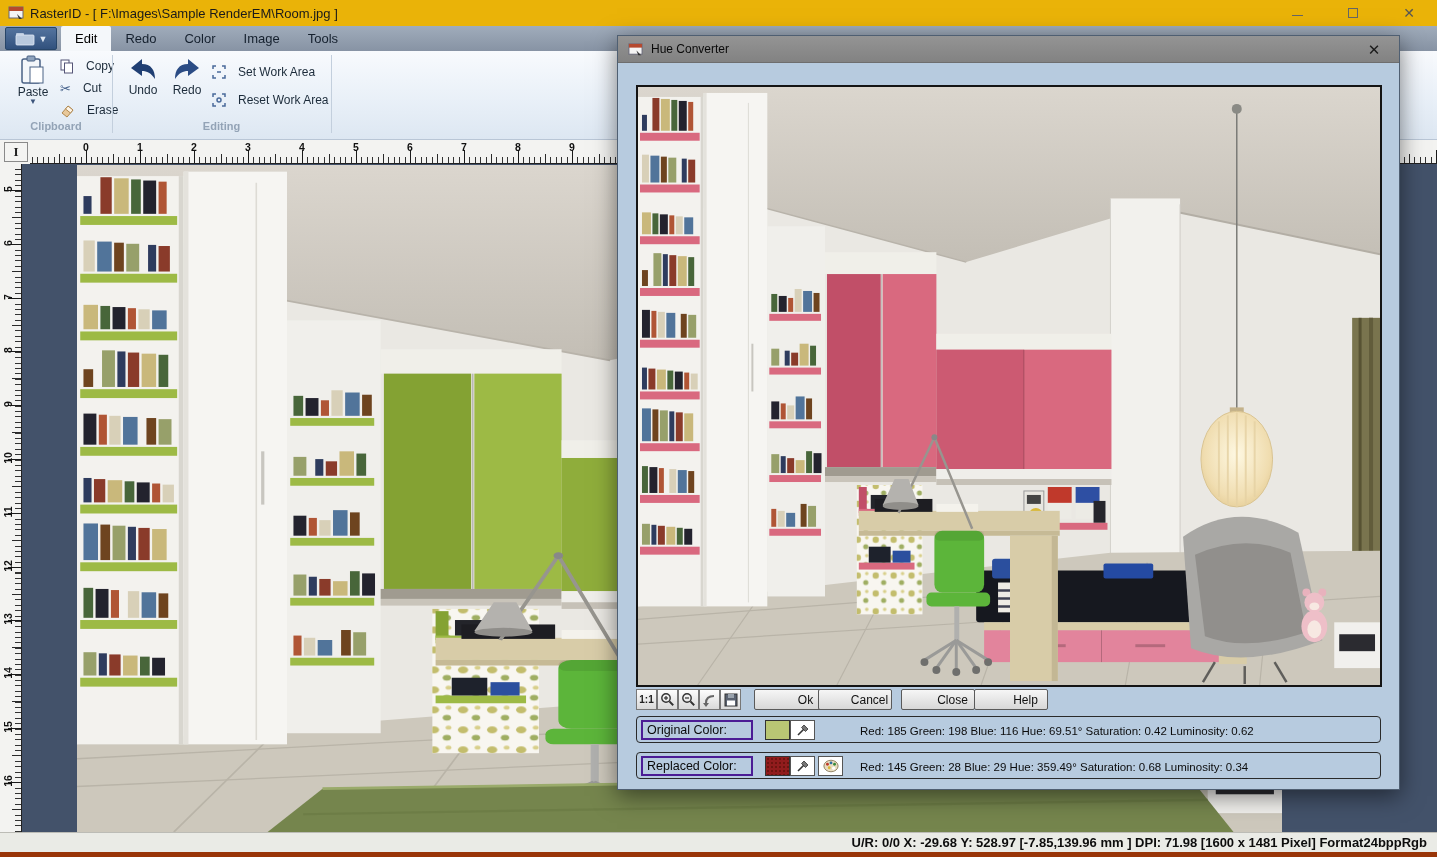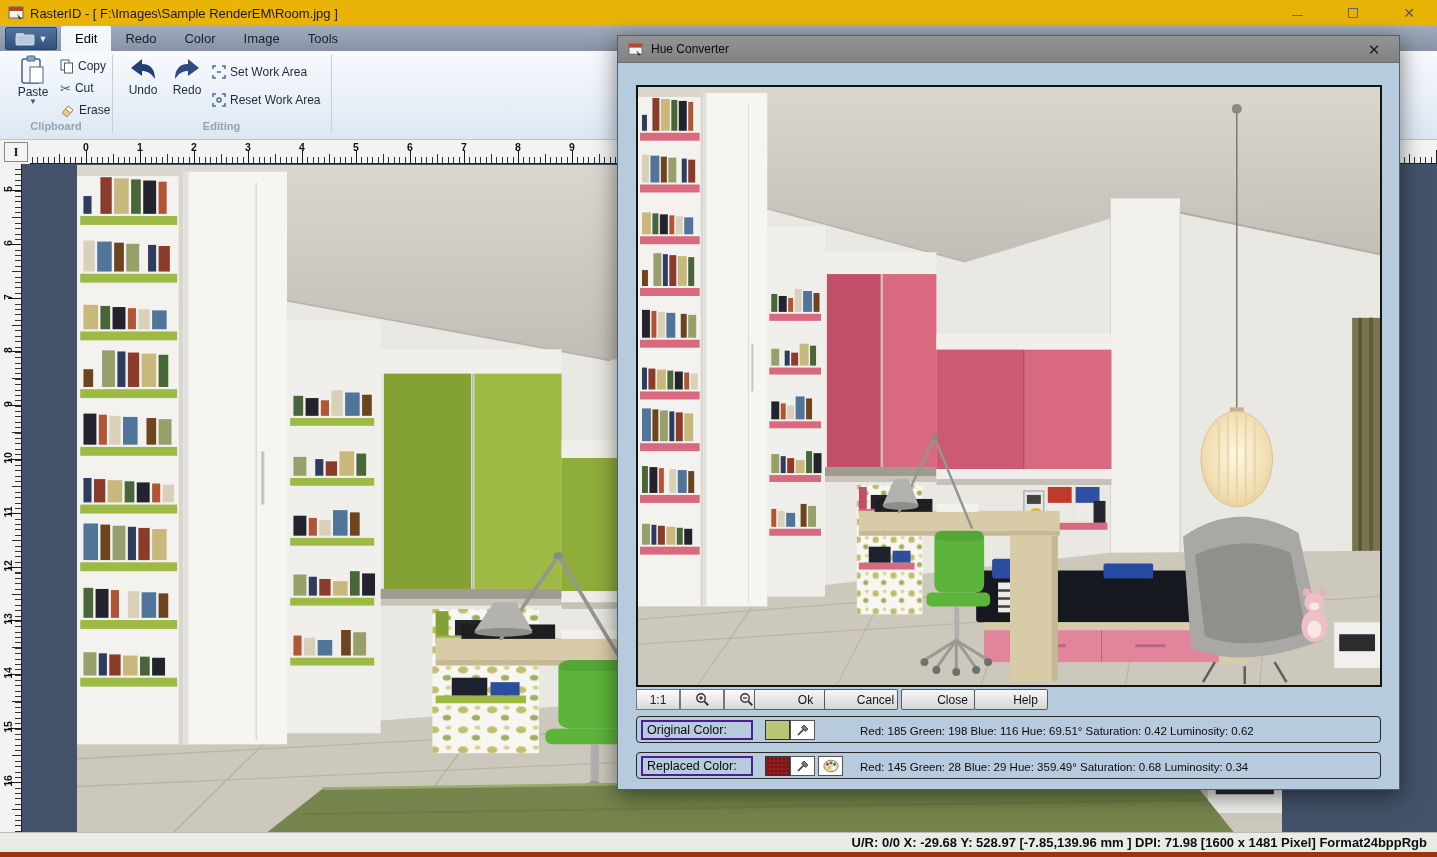--- a/index.html
+++ b/index.html
@@ -20,21 +20,21 @@
   .filebtn{width:52px;margin:1px 4px 1px 5px;border:1px solid #274568;border-radius:2px;background:linear-gradient(#54749f,#31517d);display:flex;align-items:center;justify-content:center;gap:4px;}
   .filebtn .caret{color:#dfe8f3;font-size:9px;}
   .tab{padding:0 14px;display:flex;align-items:center;font-size:13px;color:#15202e;cursor:default;}
   .tab.active{background:#f4f7fa;color:#000;border-radius:2px 2px 0 0;}
 
   
   .ribbon{position:absolute;left:0;top:51px;width:100%;height:89px;background:linear-gradient(#f8fafd 0%,#e9f0f8 55%,#dde7f2 100%);border-bottom:1px solid #b9c6d6;}
   .rib-sep{position:absolute;top:4px;height:78px;width:1px;background:#c3cfdd;}
   .grp-label{position:absolute;top:69px;font-size:11px;font-weight:bold;color:#93a3b6;text-align:center;}
   .bigbtn{position:absolute;display:flex;flex-direction:column;align-items:center;font-size:12px;color:#1c2b3a;}
-  .smallbtn{position:absolute;display:flex;align-items:center;gap:4px;font-size:12px;color:#1c2b3a;height:18px;}
+  .smallbtn{position:absolute;display:flex;align-items:center;gap:12px;font-size:12px;color:#1c2b3a;height:18px;}
   .caret-s{font-size:8px;color:#3b537a;line-height:6px;}
 
   
   .hruler{position:absolute;left:0;top:140px;width:100%;height:24px;background:#f3f3f1;}
   .hruler .ticks{position:absolute;left:30px;right:0;top:0;bottom:0;border-bottom:1px solid #222;
     background-image:
       repeating-linear-gradient(90deg,#1a1a1a 0 1px,transparent 1px 54px),
       repeating-linear-gradient(90deg,#2a2a2a 0 1px,transparent 1px 27px),
       repeating-linear-gradient(90deg,#333 0 1px,transparent 1px 5.4px);
     background-position:56px bottom,29px bottom,2px bottom;
@@ -72,22 +72,22 @@
   .dialog{position:absolute;left:617px;top:35px;width:783px;height:755px;background:#b7cbdf;border:1px solid #4f5f72;
     box-shadow:0 6px 22px rgba(0,0,0,.5);z-index:10;}
   .dlg-title{position:absolute;left:0;top:0;width:100%;height:27px;background:linear-gradient(#949494,#828282);
     display:flex;align-items:center;border-bottom:1px solid #6e6e6e;}
   .dlg-title .app-ico{margin:0 8px 0 10px;}
   .dlg-title-text{font-size:12px;color:#0a0a0a;}
   .dlg-close{position:absolute;right:12px;top:0;height:27px;width:26px;display:flex;align-items:center;justify-content:center;
     color:#1a1a1a;font-size:15px;}
   .preview{position:absolute;left:18px;top:49px;width:746px;height:602px;border:2px solid #141414;background:#ccc;}
   .dlg-toolbar{position:absolute;left:18px;top:653px;height:21px;display:flex;}
-  .tool-sq{width:44px;height:21px;border:1px solid #777;background:linear-gradient(#fdfdfd,#d9d9d9);
-    display:flex;align-items:center;justify-content:center;font-size:12px;font-weight:normal;color:#222;margin-right:0px;}
+  .tool-sq{width:21px;height:21px;border:1px solid #777;background:linear-gradient(#fdfdfd,#d9d9d9);
+    display:flex;align-items:center;justify-content:center;font-size:10px;font-weight:bold;color:#222;margin-right:0px;}
   .dlg-btn{position:absolute;top:653px;width:74px;height:21px;border:1px solid #5a5a5a;border-radius:2px;
     background:linear-gradient(#f6f6f6,#d7d7d7);font-size:12px;color:#111;display:flex;align-items:center;justify-content:center;padding-left:29px;}
   .color-panel{position:absolute;left:18px;width:745px;height:27px;border:1px solid #2a2a2a;border-radius:4px;background:#b7cbdf;}
   .cp-label{position:absolute;left:4px;top:3px;width:112px;height:20px;border:2px solid #4c1d95;font-size:12.5px;color:#0a0a0a;
     display:flex;align-items:center;padding-left:4px;background:transparent;}
   .cp-swatch{position:absolute;left:128px;top:3px;width:25px;height:20px;border:1px solid #333;}
   .cp-swatch.dither{background-image:radial-gradient(#6d1410 26%,transparent 27%);background-size:4px 4px;}
   .cp-tool{position:absolute;top:3px;width:25px;height:20px;border:1px solid #555;background:#fff;display:flex;align-items:center;justify-content:center;}
   .cp-info{position:absolute;left:223px;top:0;height:27px;display:flex;align-items:center;font-size:11.5px;color:#0c0c0c;}
 </style>
@@ -802,21 +802,21 @@
       </div>
       <div class="tool-sq">
         <svg width="14" height="14" viewBox="0 0 14 14">
           <rect x="1" y="1" width="12" height="12" fill="#5a6270" stroke="#333"></rect>
           <rect x="3" y="7.5" width="8" height="5" fill="#fff"></rect>
           <rect x="4" y="1" width="6" height="4" fill="#9aa3ad"></rect>
         </svg>
       </div>
     </div>
     <div class="dlg-btn" style="left:136px;">Ok</div>
-    <div class="dlg-btn" style="left:206px;">Cancel</div>
+    <div class="dlg-btn" style="left:200px;">Cancel</div>
     <div class="dlg-btn" style="left:283px;">Close</div>
     <div class="dlg-btn" style="left:356px;">Help</div>
 
     <div class="color-panel" style="top:680px;">
       <div class="cp-label">Original Color:</div>
       <div class="cp-swatch" id="orig-swatch" style="background-color: rgb(185, 198, 116);"></div>
       <div class="cp-tool" style="left:153px;">
         <svg width="16" height="16" viewBox="0 0 16 16">
           <line x1="3" y1="13" x2="10" y2="6" stroke="#333" stroke-width="1.6"></line>
           <polygon points="9,3 13,7 10.5,9.5 6.5,5.5" fill="#777" stroke="#333" stroke-width="0.8"></polygon>

